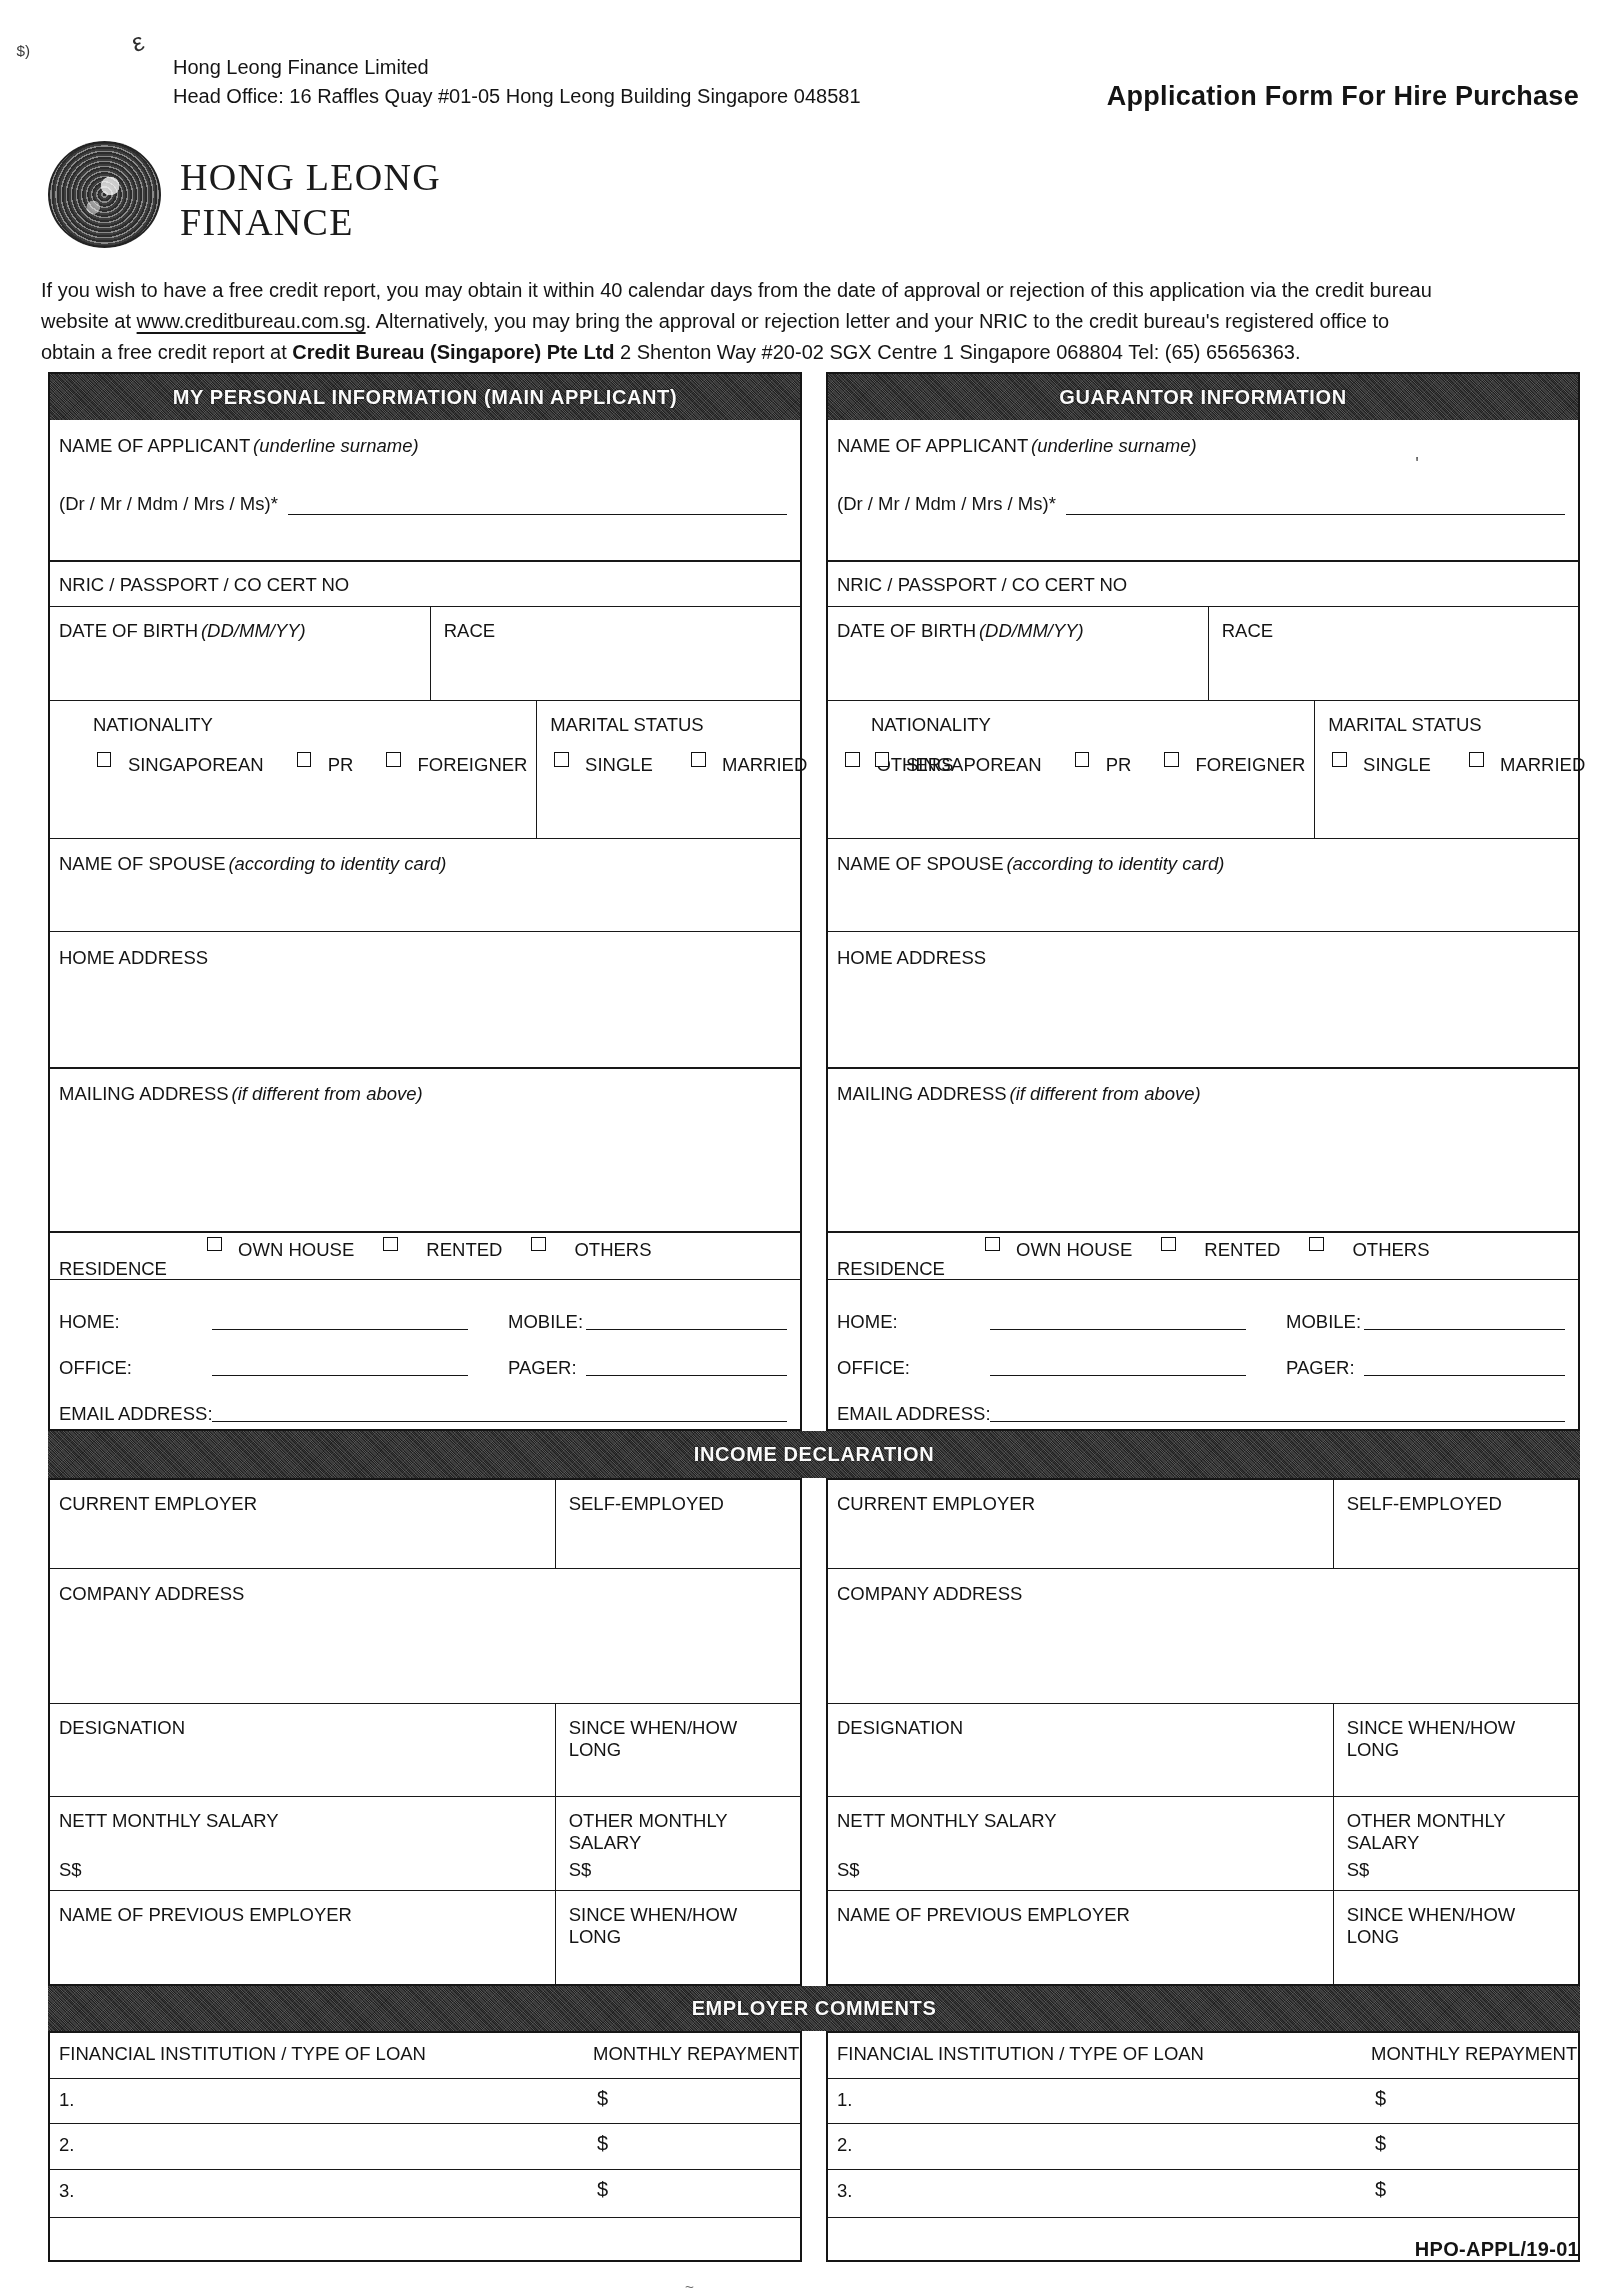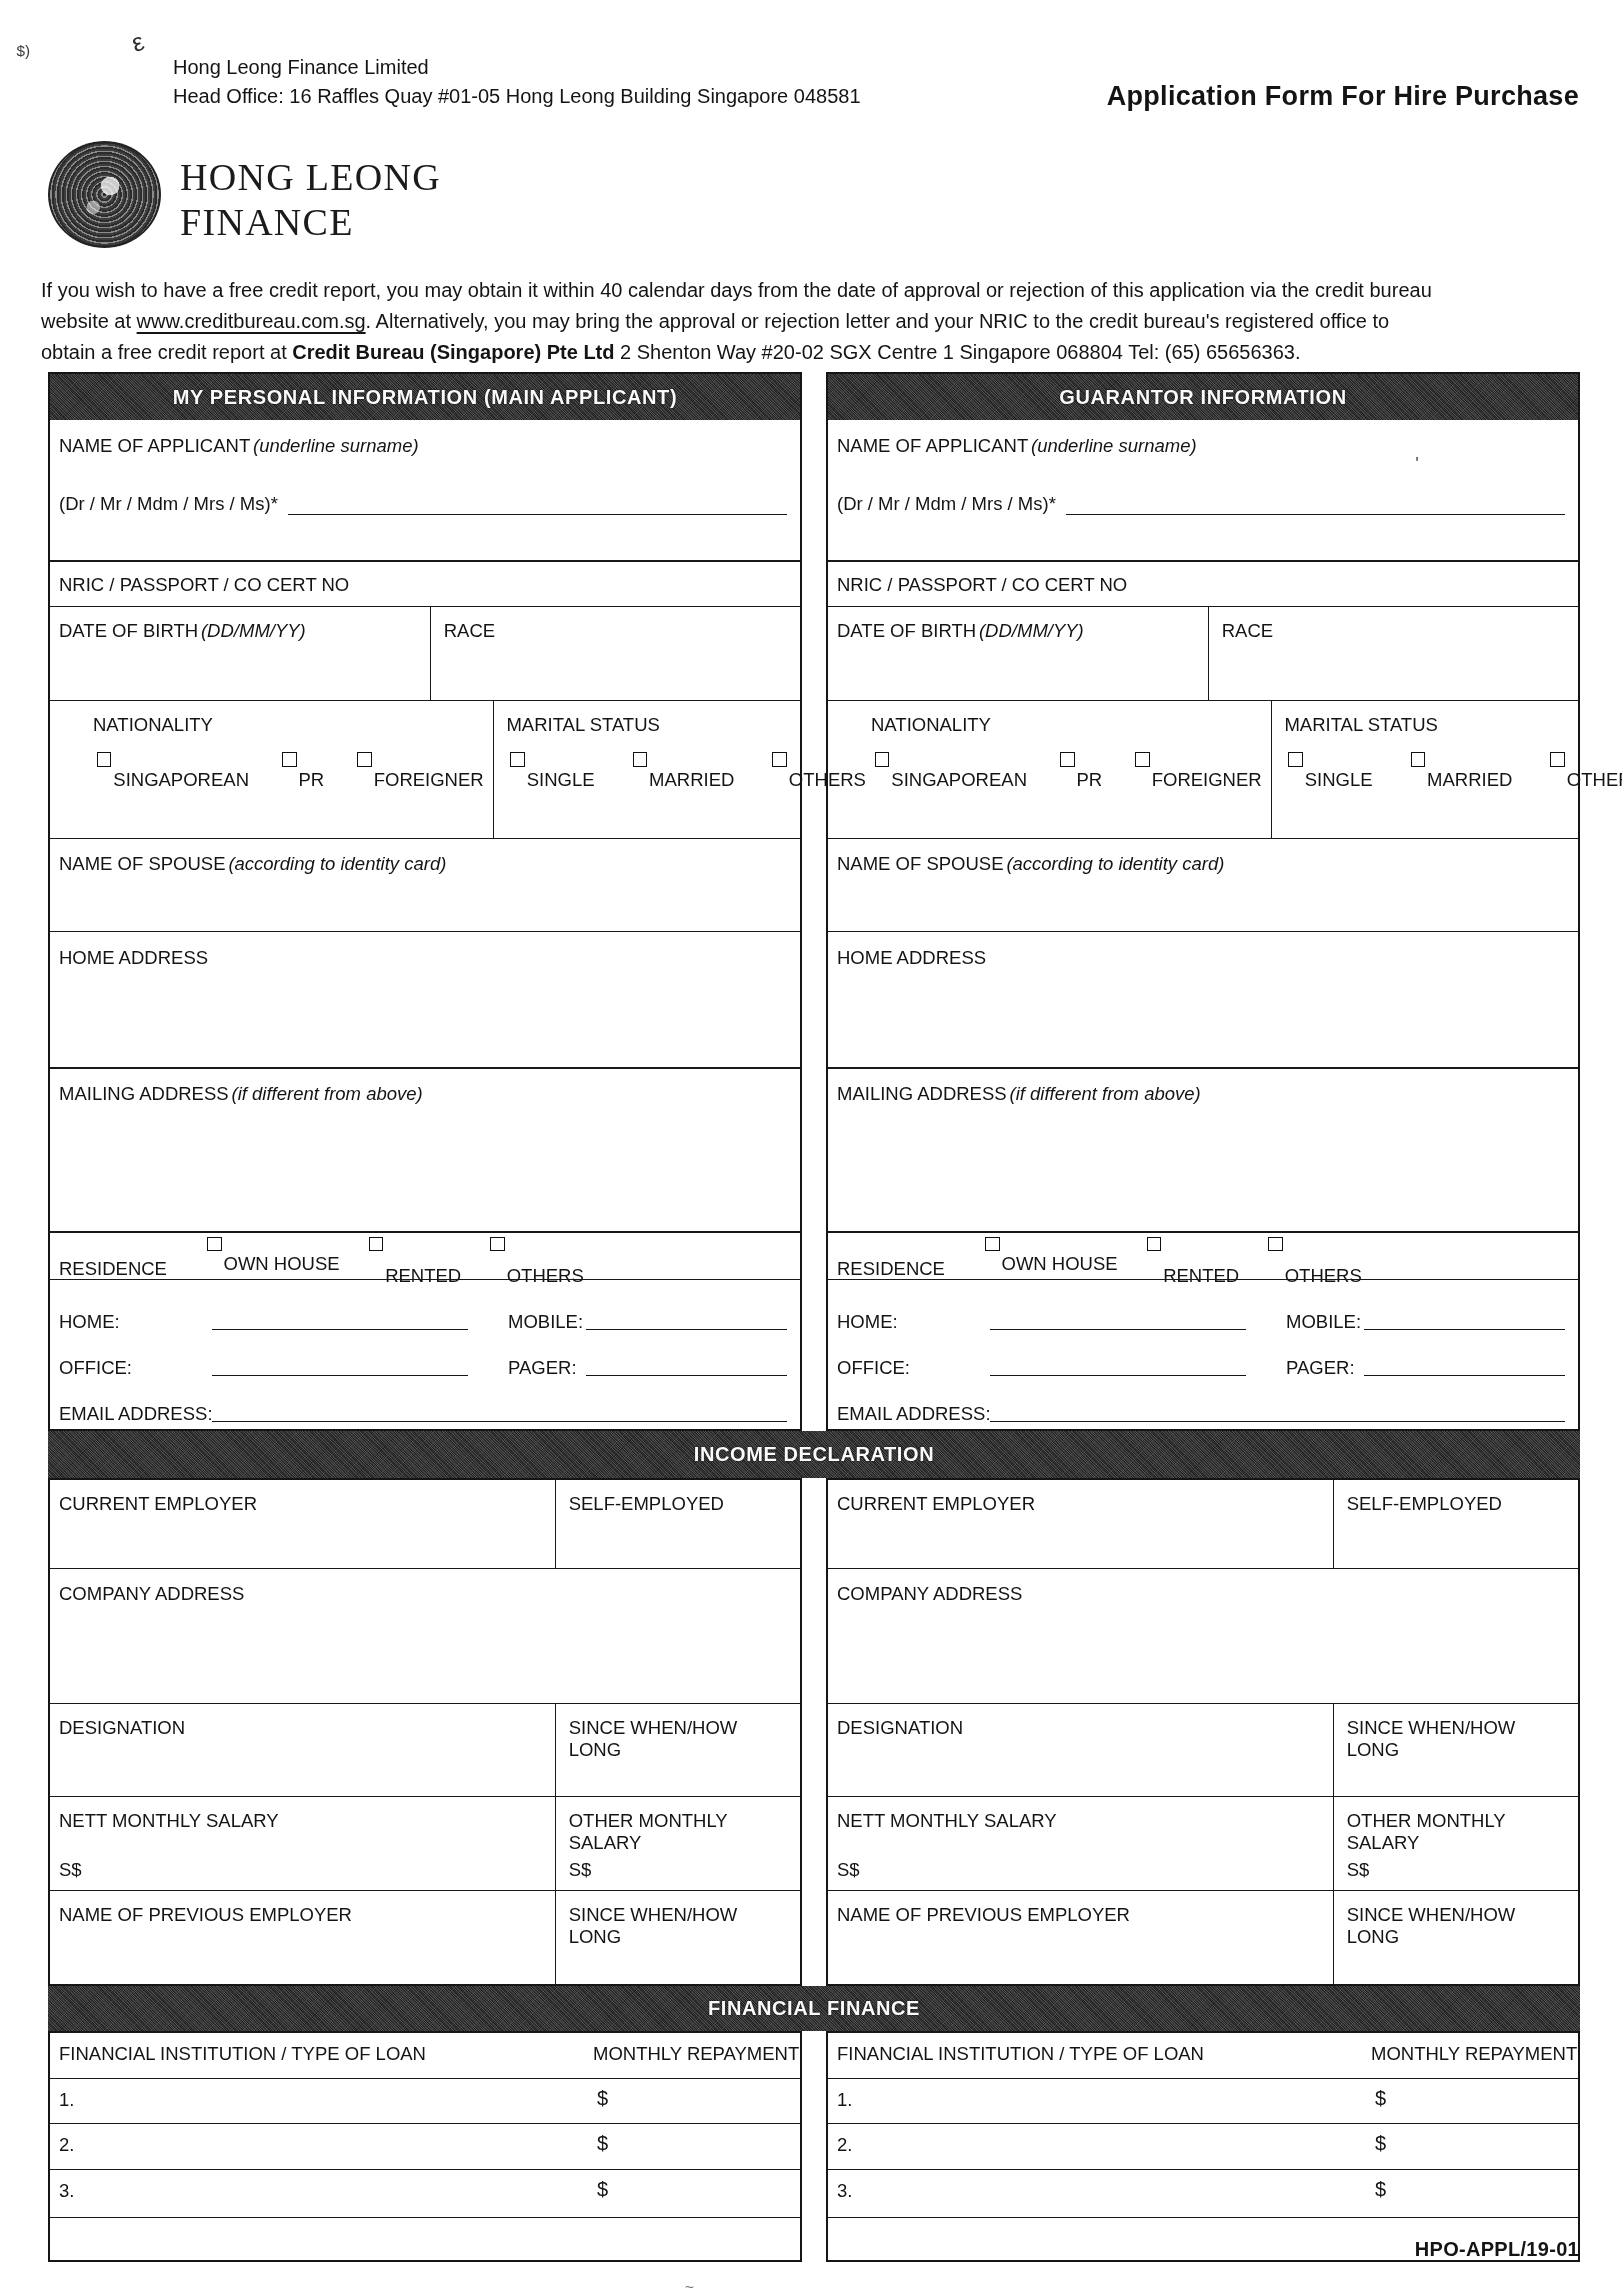--- a/index.html
+++ b/index.html
@@ -61,21 +61,21 @@
   .r-name .fill{flex:1;margin-left:10.2px;margin-right:3.8px;height:100%;}
   .r-nric{height:46px;padding:11.5px 9px 0;border-top-width:2.5px;}
   .r-dob{height:94px;}
   .r-nat{height:138px;padding-left:34px;}
   .split{display:flex;height:100%;}
   .split .lcell{flex:1;padding:12.7px 9px 0;box-sizing:border-box;}
   .split .rcell{width:370px;border-left:1.9px solid #181818;padding:12.7px 12.7px 0;box-sizing:border-box;}
   .opts{display:flex;margin-top:16.5px;}
   .opts-nat{gap:33px;padding-left:3.8px;}
   .opts-mar{gap:38px;padding-left:3.8px;}
-  .chk{display:inline-flex;flex-direction:column;align-items:flex-start;}
+  .chk{display:inline-flex;align-items:flex-start;}
   .chk .box{width:14.6px;height:14.6px;border:1.9px solid #111;background:#fff;box-sizing:border-box;}
   .chk .lbl{font-size:18.5px;margin-left:16.5px;margin-top:1.9px;white-space:nowrap;}
   .r-spouse{height:93px;padding:14px 9px 0;}
   .r-home{height:136px;padding:15.3px 9px 0;}
   .r-mail{height:164px;padding:14px 9px 0;border-top-width:2.5px;}
   .r-res{height:48px;padding:3.8px 9px 0;display:flex;align-items:flex-start;border-top-width:2.5px;}
   .r-res .res-lab{margin-top:21.6px;width:101px;}
   .r-res .gap1{width:47px;}
   .r-res .chk + .chk{margin-left:29px;gap:12px;}
   .r-phone{height:150px;padding:16.5px 9px 0 9px;}
@@ -471,21 +471,21 @@
             <span class="lab">NAME OF PREVIOUS EMPLOYER</span>
           </div>
           <div class="rcell">
             <span class="lab">SINCE WHEN/HOW LONG</span>
           </div>
         </div>
       </div>
     </div>
   </div>
 
-  <div class="banner-full bf-fin noise">FINANCIAL FINANCE</div>
+  <div class="banner-full bf-fin noise">EMPLOYER COMMENTS</div>
 
   <div class="cols">
 
     <div class="col">
       <div class="row r-finhead">
         <span class="lab">FINANCIAL INSTITUTION / TYPE OF LOAN</span>
         <span class="abs2">MONTHLY REPAYMENT</span>
       </div>
       <div class="row r-finrow">
         <span class="lab">1.</span>

